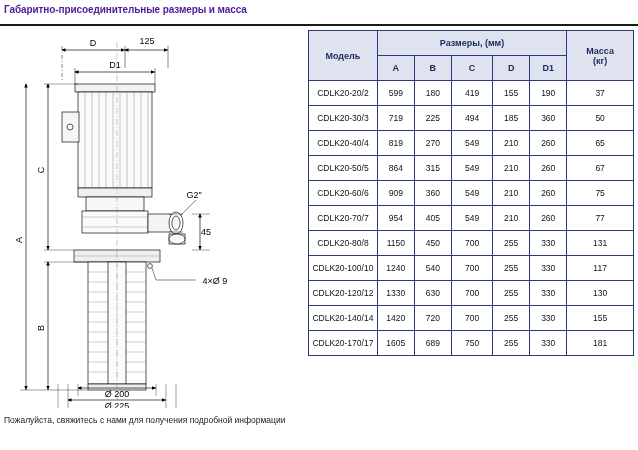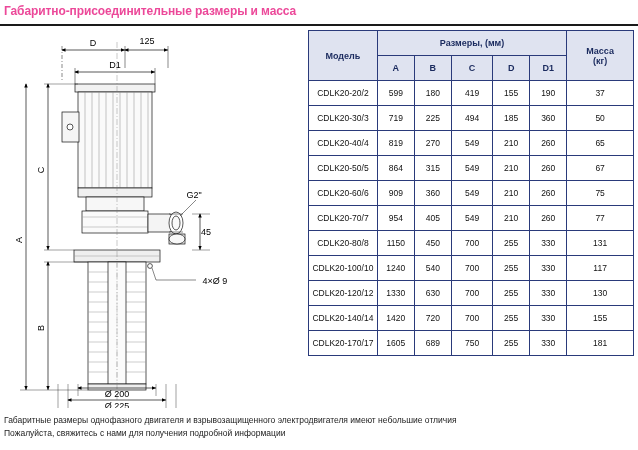--- a/index.html
+++ b/index.html
@@ -6,21 +6,21 @@
   body{
     width:638px;height:450px;
     background:#ffffff;
     font-family:"Liberation Sans", sans-serif;
     color:#000;
     position:relative;
     overflow:hidden;
   }
   .title{
     position:absolute;left:4px;top:4px;
-    font-size:12px;font-weight:bold;color:#ec4899;
+    font-size:10px;font-weight:bold;color:#4c1d95;
     letter-spacing:-0.1px;
   }
   .rule{
     position:absolute;left:0;top:24px;width:638px;height:2px;background:#1a1a1a;
   }
 
   
   .drawing{
     position:absolute;left:0;top:28px;width:305px;height:380px;
   }
@@ -330,15 +330,14 @@
         <td>750</td>
         <td>255</td>
         <td>330</td>
         <td>181</td>
       </tr>
     </tbody>
   </table>
 </div>
 
 <div class="notes">
-  <div>Габаритные размеры однофазного двигателя и взрывозащищенного электродвигателя имеют небольшие отличия</div>
   <div>Пожалуйста, свяжитесь с нами для получения подробной информации</div>
 </div>
 
 </body></html>

